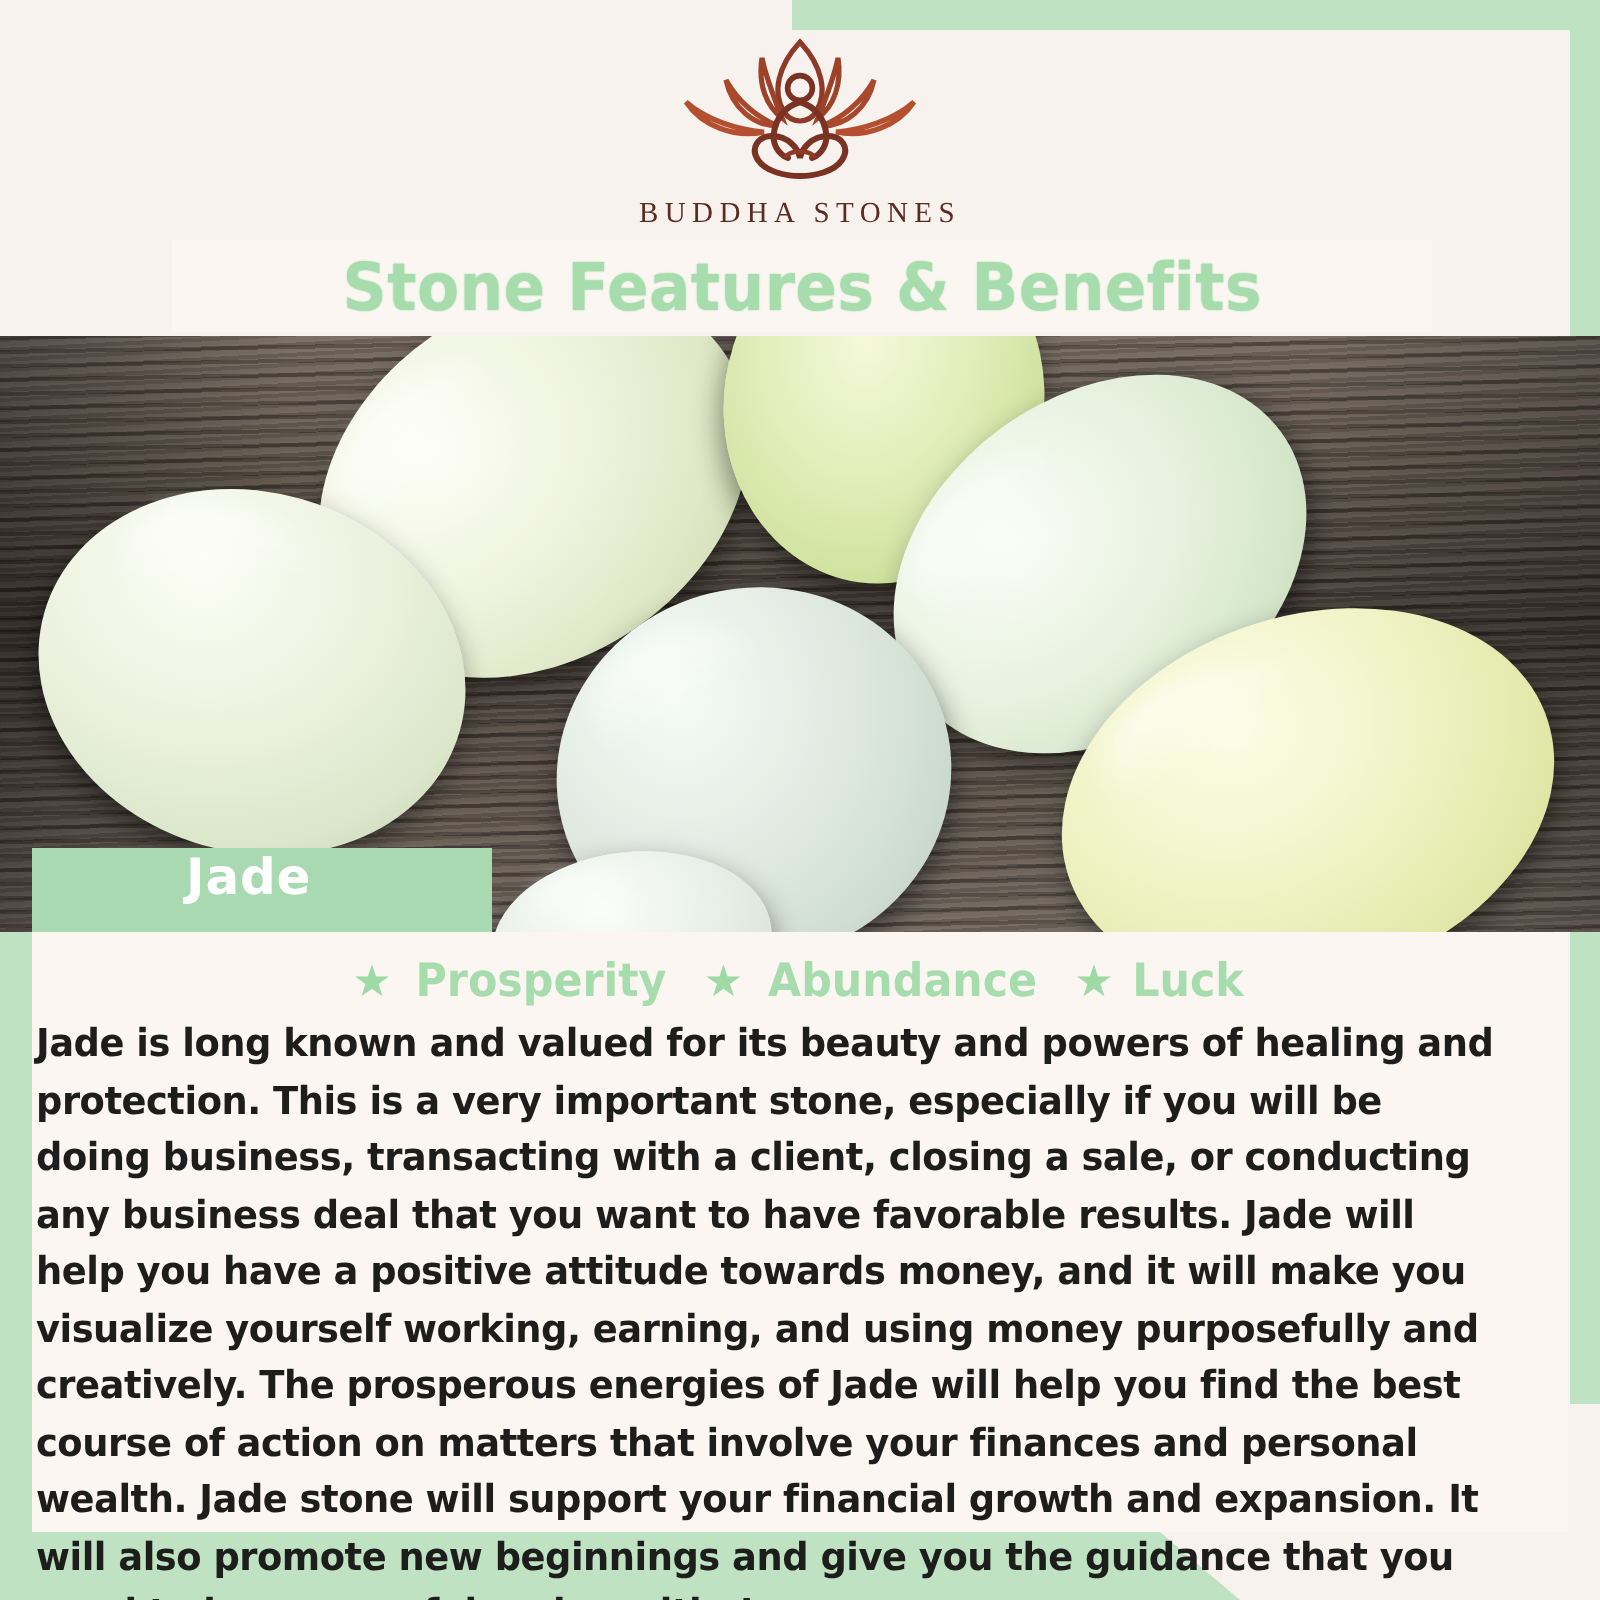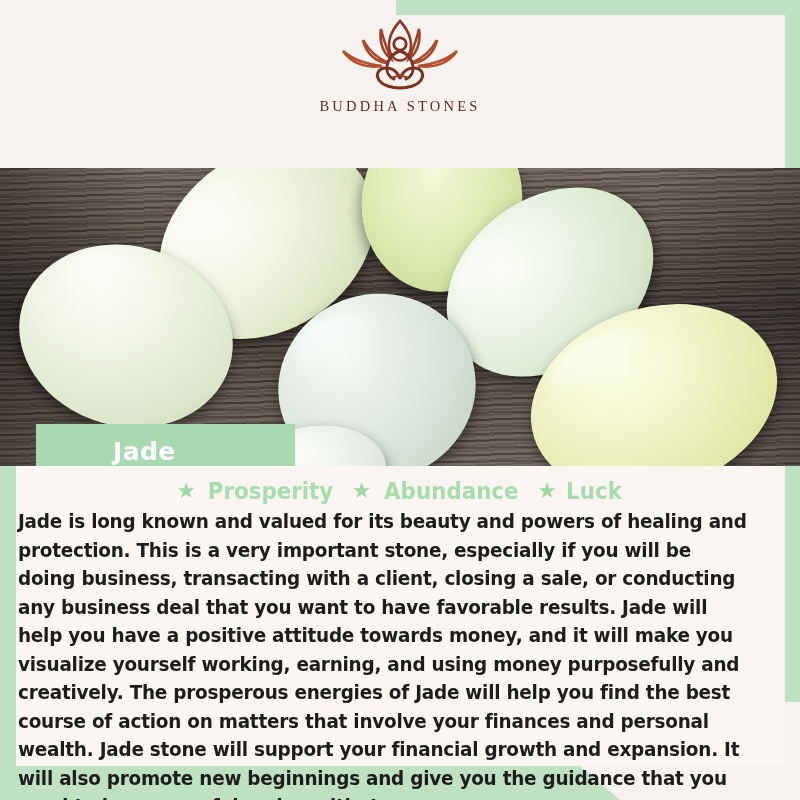--- a/index.html
+++ b/index.html
@@ -194,27 +194,26 @@
     left: 246px; top: 258px; width: 140px; height: 90px;
     transform: rotate(-6deg);
     background: radial-gradient(ellipse at 40% 30%, #fbfdf9 0%, #e8efe8 50%, #d2ddd2 100%);
   }
 
   
   .jade-band {
     position: absolute;
     left: 16px;
     top: 424px;
-    width: 259px;
+    width: 230px;
     height: 42px;
     background: #a9d9b0;
     display: flex;
-    align-items: flex-end;
+    align-items: flex-start;
     z-index: 5;
-    margin-left: 20px;
   }
   .jade-text {
     font-family: "DejaVu Sans", sans-serif;
     font-weight: bold;
     font-size: 25px;
     color: #ffffff;
     padding-left: 77px;
     letter-spacing: 0.4px;
   }
 
@@ -309,20 +308,23 @@
             <path d="M54 64 C 50 58, 54 52, 61 52 C 69 52, 74 58, 75 63 C 76 58, 81 52, 89 52 C 96 52, 100 58, 96 64 C 92 70, 82 72, 75 72 C 68 72, 58 70, 54 64 Z" stroke="#7a3323" stroke-width="3"></path>
 
             <path d="M68 62 C 71 59, 79 59, 82 62" stroke="#8e3a26" stroke-width="2.2"></path>
           </g>
         </svg>
       </span>
       <span class="logo-text">BUDDHA STONES</span>
     </div>
   </div>
 
+  <div class="title-band">
+    <span class="title-text">Stone Features &amp; Benefits</span>
+  </div>
 
   <div class="photo">
     <div class="wood"></div>
     <div class="stone s1"></div>
     <div class="stone s2"></div>
     <div class="stone s3"></div>
     <div class="stone s4"></div>
     <div class="stone s5"></div>
     <div class="stone s6"></div>
     <div class="stone s7"></div>

